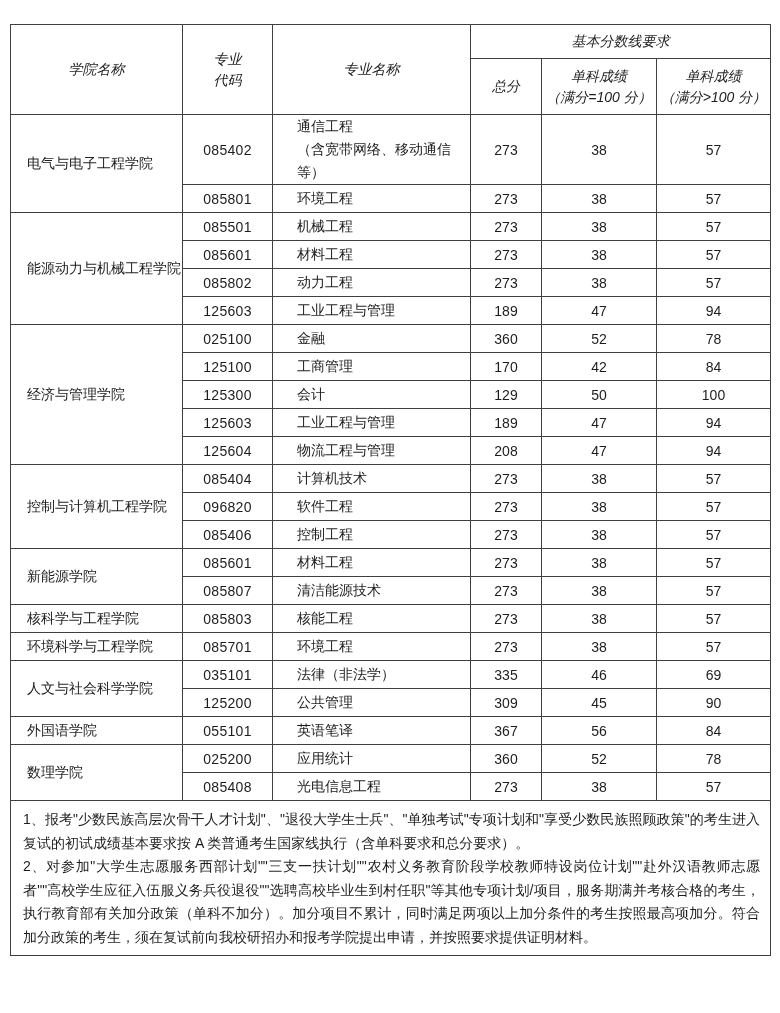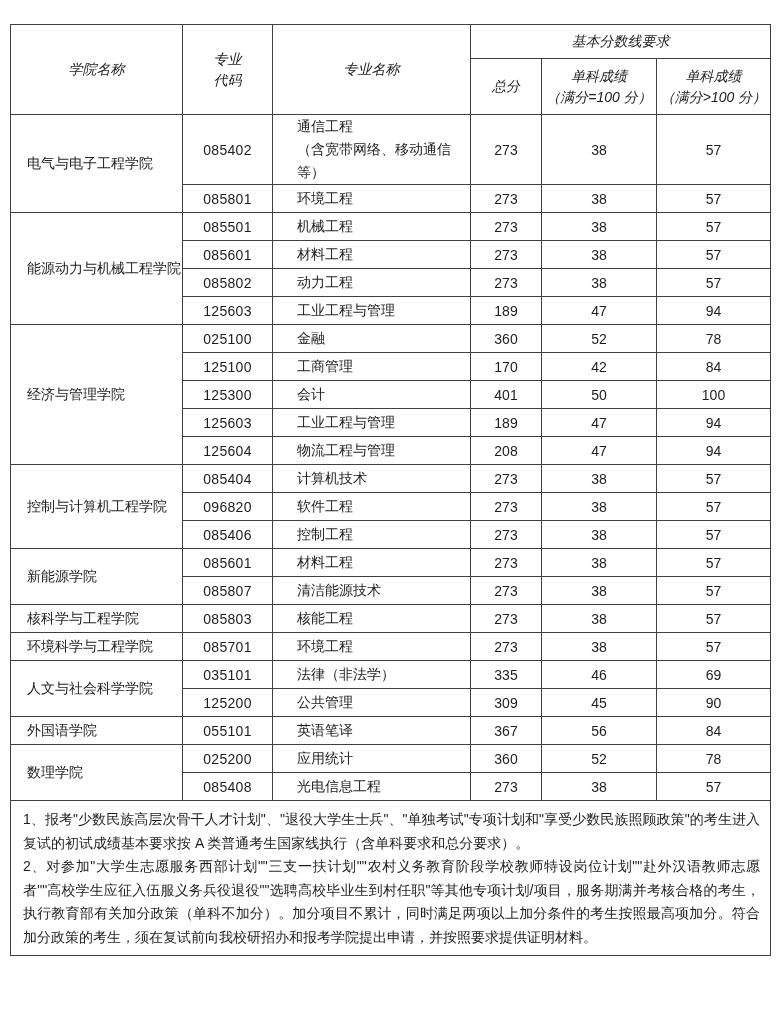--- a/index.html
+++ b/index.html
@@ -144,21 +144,21 @@
       <tr>
         <td class="code">125100</td>
         <td class="major">工商管理</td>
         <td class="num">170</td>
         <td class="num">42</td>
         <td class="num">84</td>
       </tr>
       <tr>
         <td class="code">125300</td>
         <td class="major">会计</td>
-        <td class="num">401</td>
+        <td class="num">129</td>
         <td class="num">50</td>
         <td class="num">100</td>
       </tr>
       <tr>
         <td class="code">125603</td>
         <td class="major">工业工程与管理</td>
         <td class="num">189</td>
         <td class="num">47</td>
         <td class="num">94</td>
       </tr>

